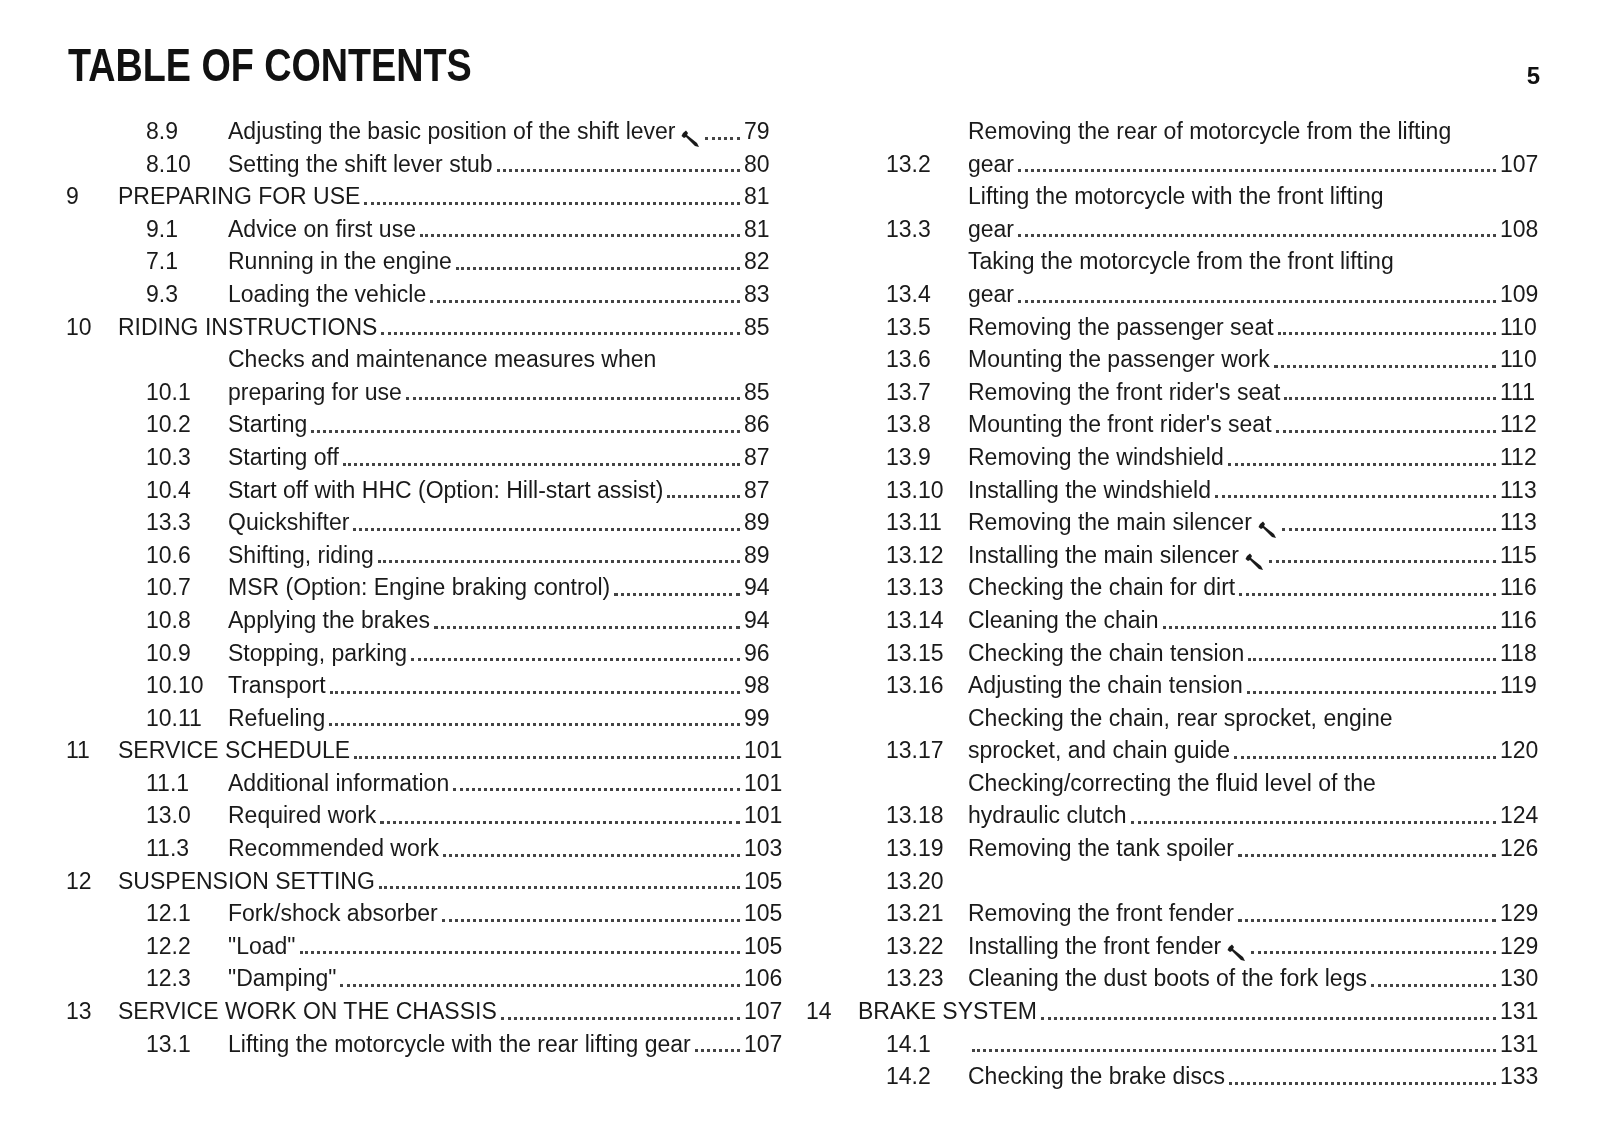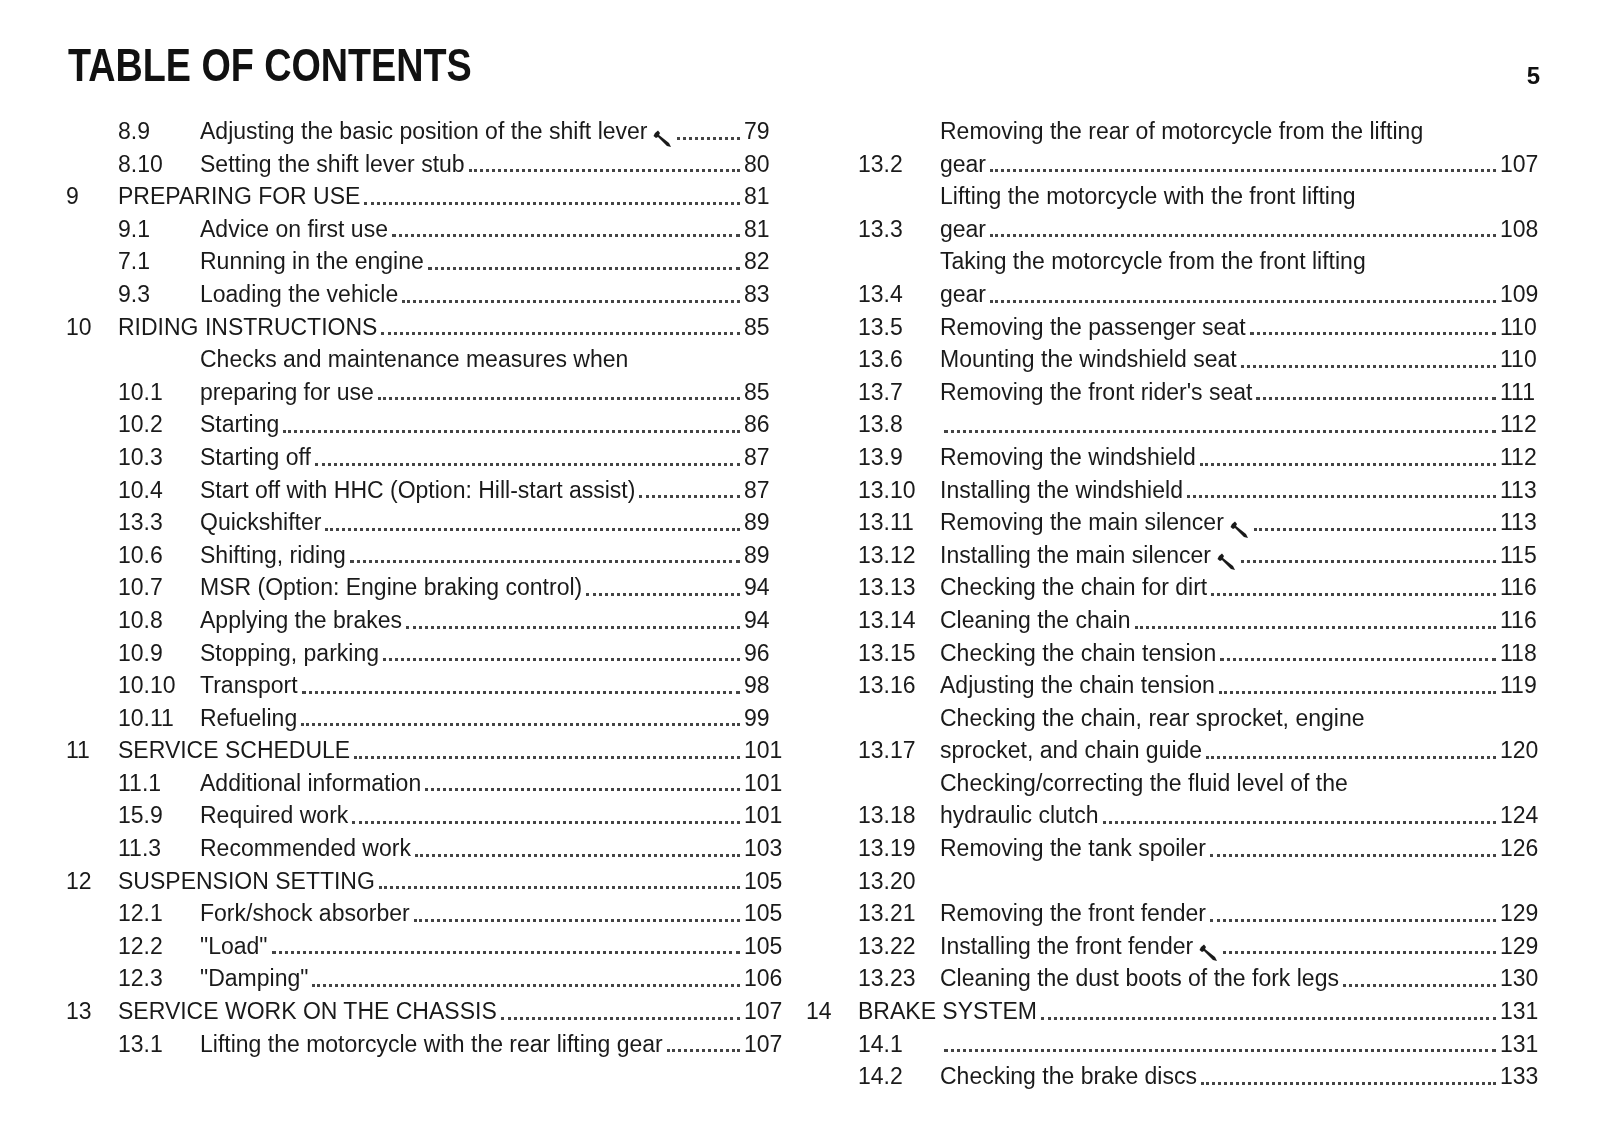--- a/index.html
+++ b/index.html
@@ -7,21 +7,21 @@
          font-family: "Liberation Sans", "DejaVu Sans", sans-serif; }
   .title { position: absolute; left: 68px; top: 38px; font-size: 46px; font-weight: bold;
            letter-spacing: 0px; transform: scaleX(0.82); transform-origin: left top; color: #111; }
   .pagenum { position: absolute; right: 60px; top: 62px; font-size: 24px; font-weight: bold; color: #111; }
   .col { position: absolute; top: 115px; }
   .col.left { left: 66px; width: 718px; }
   .col.right { left: 806px; width: 734px; }
   .entry { position: relative; display: flex; align-items: flex-end; font-size: 23px; line-height: 32.6px; }
   .num { flex: 0 0 auto; }
   .lvl1 .num { width: 52px; }
-  .lvl2 .num { width: 82px; margin-left: 52px; }
+  .lvl2 .num { width: 82px; margin-left: 80px; }
   .body { flex: 1 1 auto; display: flex; align-items: flex-end; min-width: 0; }
   .text-wrap { flex: 0 1 auto; }
   .leader { flex: 1 1 auto; overflow: hidden; white-space: nowrap; margin: 0 4px 8px 4px;
             border-bottom: 3px dotted #444; height: 1px; }
   .page { flex: 0 0 auto; text-align: left; min-width: 40px; }
   .wrench { display: inline-block; width: 20px; height: 18px; vertical-align: -1px; margin-left: 6px; }
   .entry.two .body { display: block; }
   .entry.two .line2 { display: flex; align-items: flex-end; }
 </style>
 </head>
@@ -191,21 +191,21 @@
     </div>
     <div class="entry lvl2">
       <span class="num">11.1</span>
       <div class="body">
         <span class="text-wrap">Additional information</span>
         <span class="leader"></span>
         <span class="page">101</span>
       </div>
     </div>
     <div class="entry lvl2">
-      <span class="num">15.9</span>
+      <span class="num">13.0</span>
       <div class="body">
         <span class="text-wrap">Required work</span>
         <span class="leader"></span>
         <span class="page">101</span>
       </div>
     </div>
     <div class="entry lvl2">
       <span class="num">11.3</span>
       <div class="body">
         <span class="text-wrap">Recommended work</span>
@@ -300,36 +300,37 @@
       <span class="num">13.5</span>
       <div class="body">
         <span class="text-wrap">Removing the passenger seat</span>
         <span class="leader"></span>
         <span class="page">110</span>
       </div>
     </div>
     <div class="entry lvl2">
       <span class="num">13.6</span>
       <div class="body">
-        <span class="text-wrap">Mounting the windshield seat</span>
+        <span class="text-wrap">Mounting the passenger work</span>
         <span class="leader"></span>
         <span class="page">110</span>
       </div>
     </div>
     <div class="entry lvl2">
       <span class="num">13.7</span>
       <div class="body">
         <span class="text-wrap">Removing the front rider's seat</span>
         <span class="leader"></span>
         <span class="page">111</span>
       </div>
     </div>
     <div class="entry lvl2">
       <span class="num">13.8</span>
       <div class="body">
+        <span class="text-wrap">Mounting the front rider's seat</span>
         <span class="leader"></span>
         <span class="page">112</span>
       </div>
     </div>
     <div class="entry lvl2">
       <span class="num">13.9</span>
       <div class="body">
         <span class="text-wrap">Removing the windshield</span>
         <span class="leader"></span>
         <span class="page">112</span>

